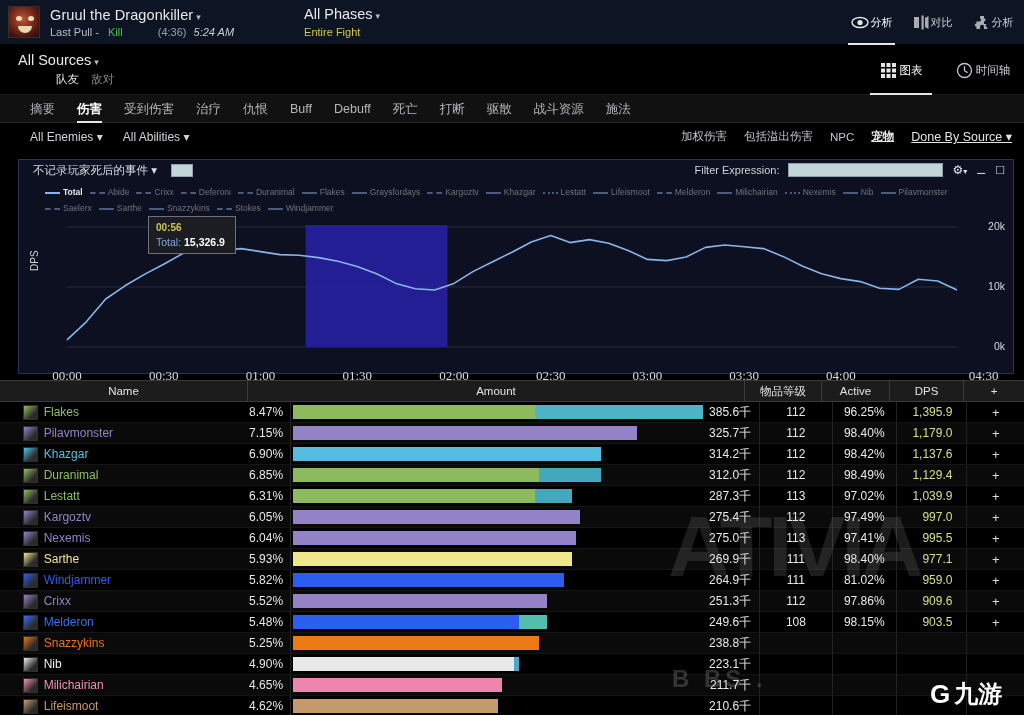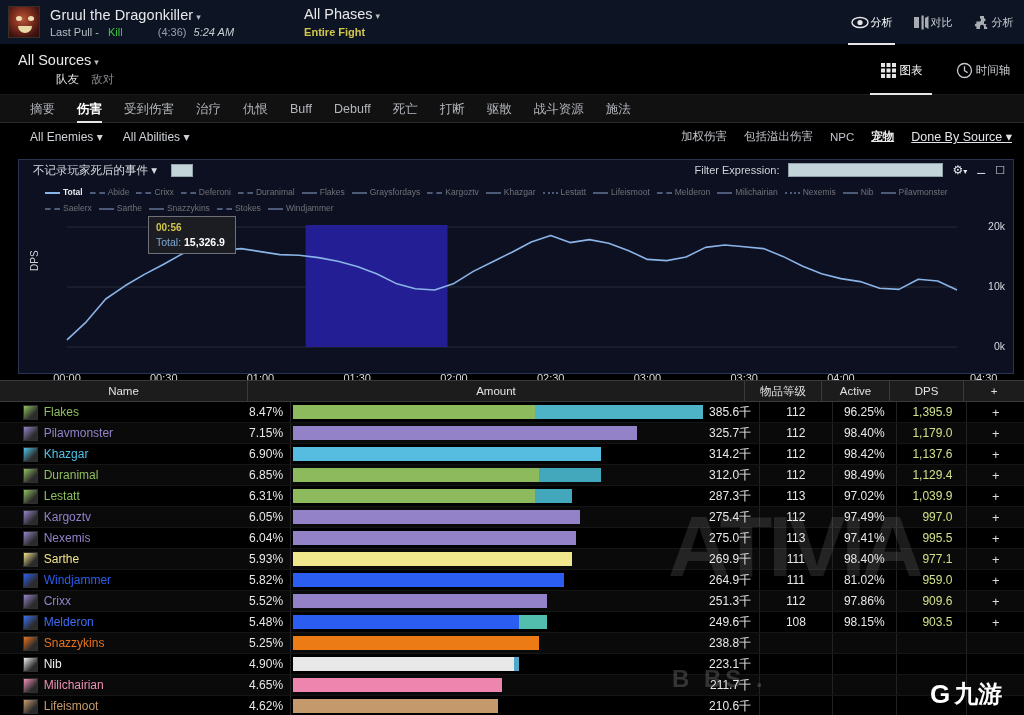--- a/index.html
+++ b/index.html
@@ -29,21 +29,21 @@
   .boss-block{ margin-left:10px; }
   .boss-title{ font-size:14.5px; color:#e8e8ea; letter-spacing:.1px; }
   .caret{ color:#b9b9bd; font-size:9px; padding-left:3px; }
   .boss-sub{ font-size:11px; color:#b9bcc4; margin-top:3px; }
   .boss-sub .kill{ color:#3ec93e;padding-left:6px; }
   .boss-sub .dur{ color:#9aa0aa;margin-left:32px; }
   .boss-sub .time{ color:#c9ccd2; font-style:italic; padding-left:4px; }
 
   .phase-block{ margin-left:70px; }
   .phase-title{ font-size:14.5px; color:#e8e8ea;text-align:right; }
-  .phase-sub{ font-size:11px; color:#d2c64a; margin-top:4px; font-weight:bold; }
+  .phase-sub{ font-size:11px; color:#d2c64a; margin-top:4px; font-weight:normal; }
 
   .top-right{ position:absolute; right:0; top:0; height:45px; display:flex; }
   .top-icon-btn{
     width:61px; height:45px; display:flex; flex-direction:row; align-items:center;
     justify-content:center; gap:2px; position:relative;
   }
   .top-icon-btn.active::after{
     content:""; position:absolute; left:7px; right:7px; bottom:0; height:2px; background:#e6e6e8;
   }
   .top-icon-btn svg{ display:block; }
@@ -95,21 +95,21 @@
   .legend{ padding:2px 6px 2px 26px; line-height:13px; }
   .lg{ display:inline-block; font-size:8.5px; color:#6f727a; margin-right:7px; white-space:nowrap; }
   .lg .dash{ display:inline-block; width:15px; height:2px; background:#4d5a78; vertical-align:middle; margin-right:3px; }
   .lg.total{ color:#e8e9ec; font-weight:bold; }
   .lg.total .dash{ background:#8ab4e8; height:2px; }
 
   .plot{ position:relative; height:165px; margin-top:2px; }
   .ylabel{ position:absolute; left:10px; top:52px; font-size:10px; color:#cfd2d7;
            transform:rotate(-90deg); transform-origin:left top; }
   .ytick{ position:absolute; right:8px; font-size:10.5px; color:#d6d9df; }
-  .xtick{ position:absolute; bottom:0; font-size:11px; color:#d6d9df; transform:translateX(-50%); }
+  .xtick{ position:absolute; bottom:0; font-size:13px; color:#d6d9df; transform:translateX(-50%);font-family:Liberation Serif, serif; }
 
   .tooltip{ position:absolute; left:147px; top:219px; width:88px; padding:5px 7px;
             background:#1b1d22; border:1px solid #6d7079; z-index:9; }
   .tt-time{ font-size:10px; color:#d2c64a; font-weight:bold; }
   .tt-val{ font-size:10.5px; color:#7fa8d8; margin-top:3px; }
   .tt-val b{ color:#fff; }
 
   
   .tablewrap{ position:absolute; left:0; top:380px; width:1024px; height:335px; background:#000; }
   .thead{ display:flex; height:22px; background:#1c1c1c; border-bottom:1px solid #3a3a3a;

